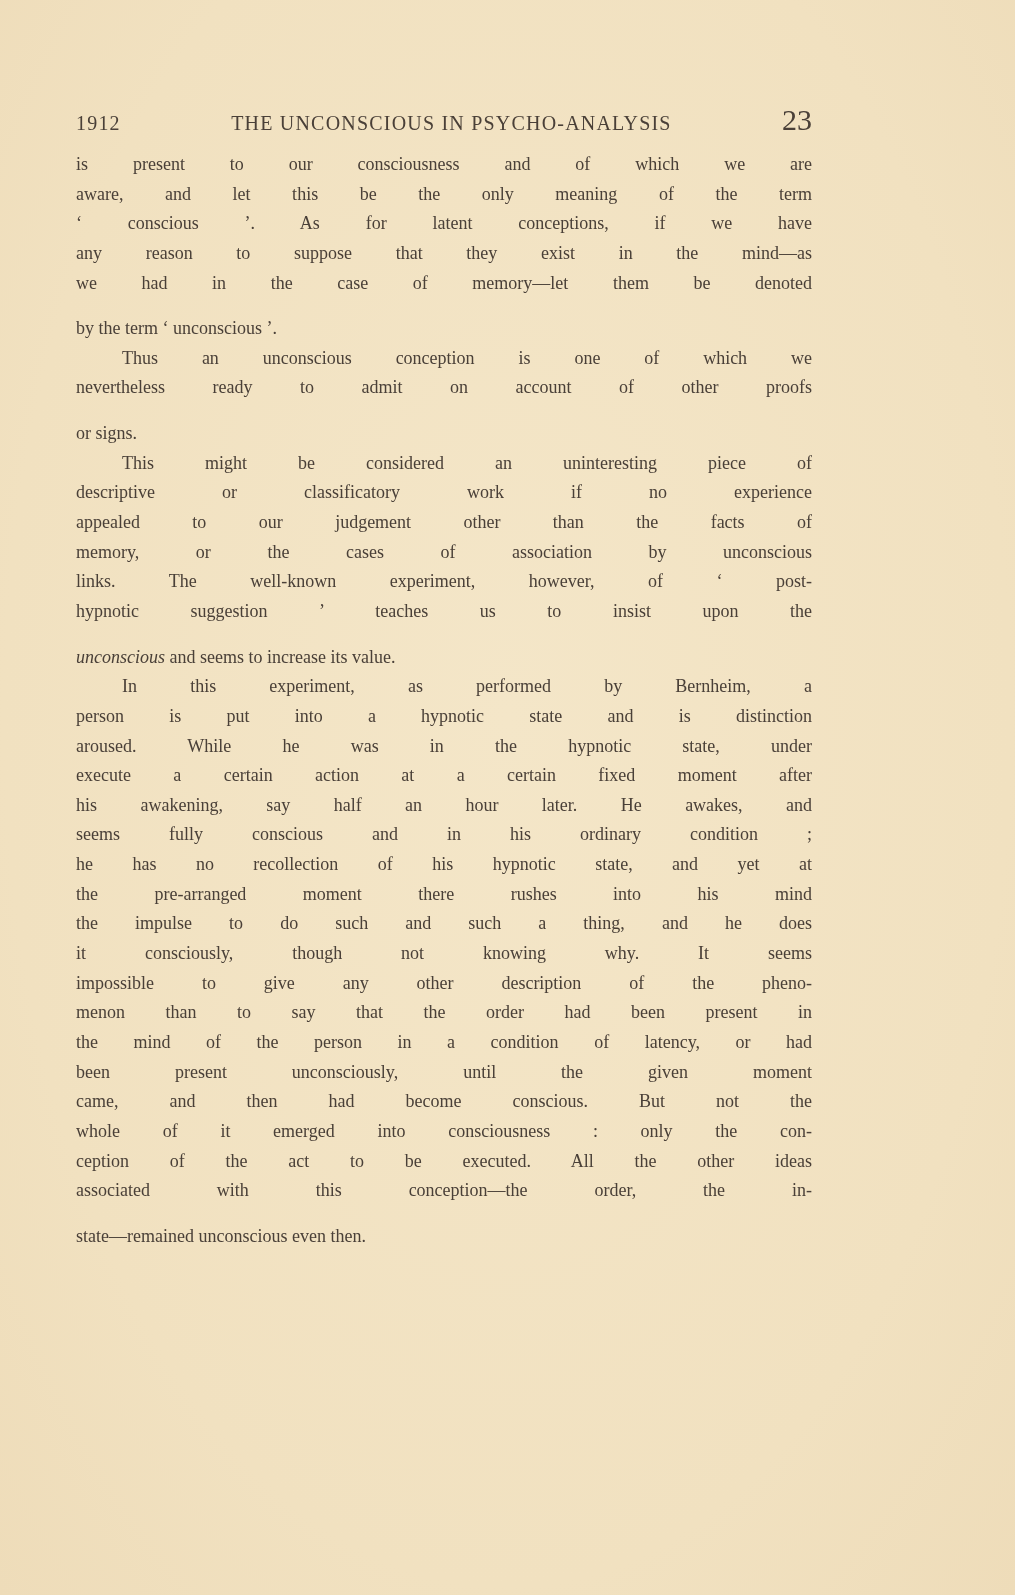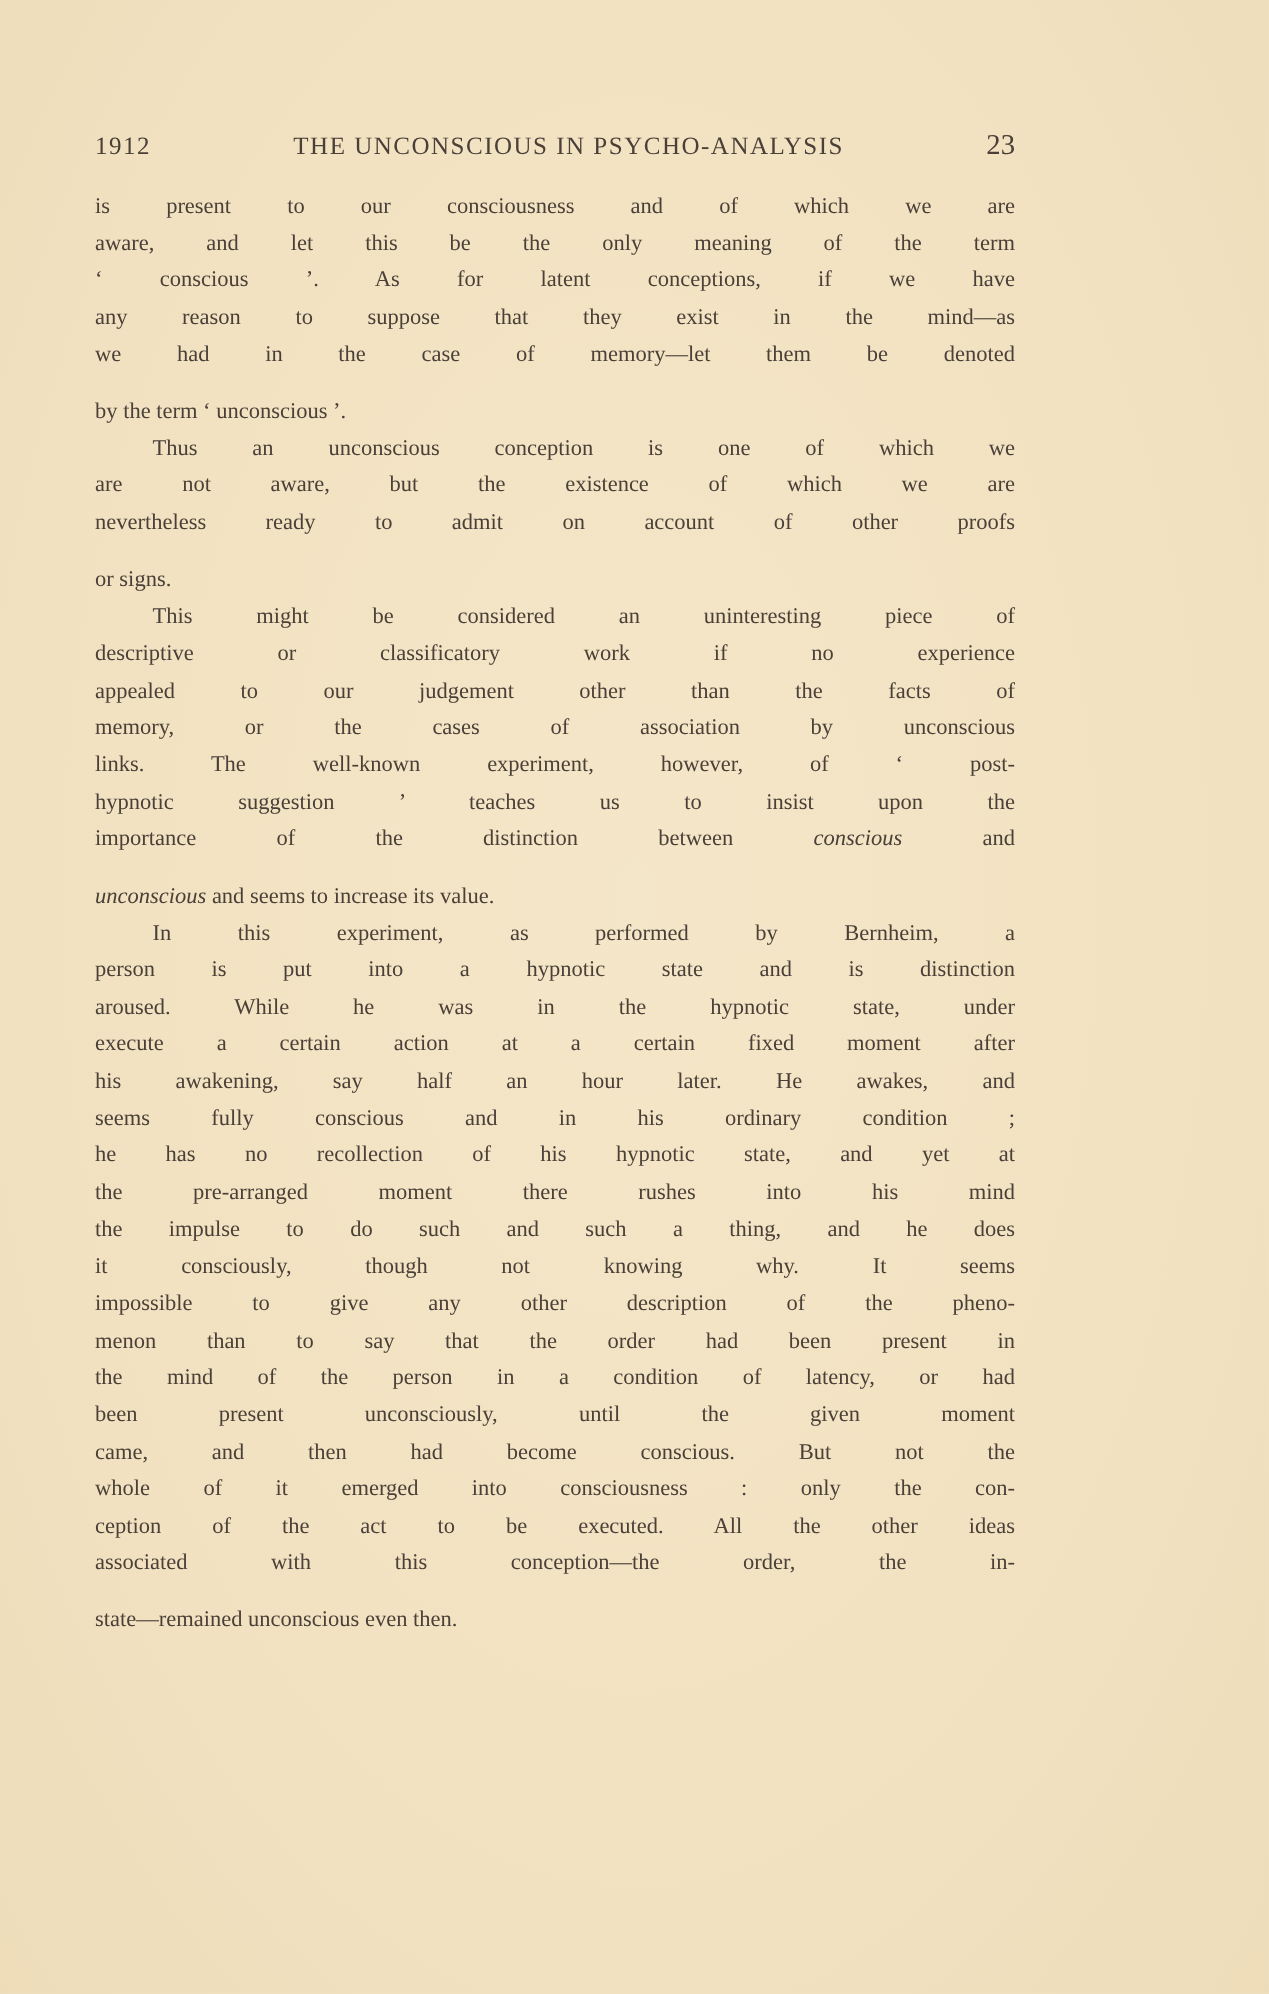--- a/index.html
+++ b/index.html
@@ -12,21 +12,21 @@
   }
   .page {
     position:absolute; left:0; top:0; width:1015px; height:1595px;
     background: radial-gradient(ellipse at 50% 45%, #f4e6c8 0%, #f1e1c0 70%, #eedcb9 100%);
   }
   .header {
     position:absolute; left:76px; top:103px; width:736px;
     height:28px; font-size:20px; letter-spacing:1.2px;
     display:flex; justify-content:space-between; align-items:baseline;
   }
-  .header .folio { font-size:23px; letter-spacing:0; }
+  .header .folio { font-size:30px; letter-spacing:0; }
   .body-text {
     position:absolute; left:76px; top:150px; width:736px;
     font-size:18px; line-height:29.65px;
   }
   .line { display:block; height:29.65px; white-space:nowrap; text-align:justify; text-align-last:justify; }
   .line.last { text-align-last:left;margin-top:16px; }
   .line.indent { padding-left:46px; }
   .it { font-style:italic; }
 </style>
 </head>
@@ -45,33 +45,31 @@
       <span class="line">is present to our consciousness and of which we are</span>
       <span class="line">aware, and let this be the only meaning of the term</span>
       <span class="line">‘ conscious ’.  As for latent conceptions, if we have</span>
       <span class="line">any reason to suppose that they exist in the mind—as</span>
       <span class="line">we had in the case of memory—let them be denoted</span>
       <span class="line last">by the term ‘ unconscious ’.</span>
     </div>
 
     <div>
       <span class="line indent">Thus an unconscious conception is one of which we</span>
-      <span class="line">are not aware, but the existence of which we are</span>
       <span class="line">nevertheless ready to admit on account of other proofs</span>
       <span class="line last">or signs.</span>
     </div>
 
     <div>
       <span class="line indent">This might be considered an uninteresting piece of</span>
       <span class="line">descriptive or classificatory work if no experience</span>
       <span class="line">appealed to our judgement other than the facts of</span>
       <span class="line">memory, or the cases of association by unconscious</span>
       <span class="line">links.  The well-known experiment, however, of ‘ post-</span>
       <span class="line">hypnotic suggestion ’ teaches us to insist upon the</span>
-      <span class="line"><span>importance of the distinction between </span><span class="it">conscious</span><span> and</span></span>
       <span class="line last"><span class="it">unconscious</span><span> and seems to increase its value.</span></span>
     </div>
 
     <div>
       <span class="line indent">In this experiment, as performed by Bernheim, a</span>
       <span class="line">person is put into a hypnotic state and is distinction</span>
       <span class="line">aroused.  While he was in the hypnotic state, under</span>
       <span class="line">execute a certain action at a certain fixed moment after</span>
       <span class="line">his awakening, say half an hour later.  He awakes, and</span>
       <span class="line">seems fully conscious and in his ordinary condition ;</span>

